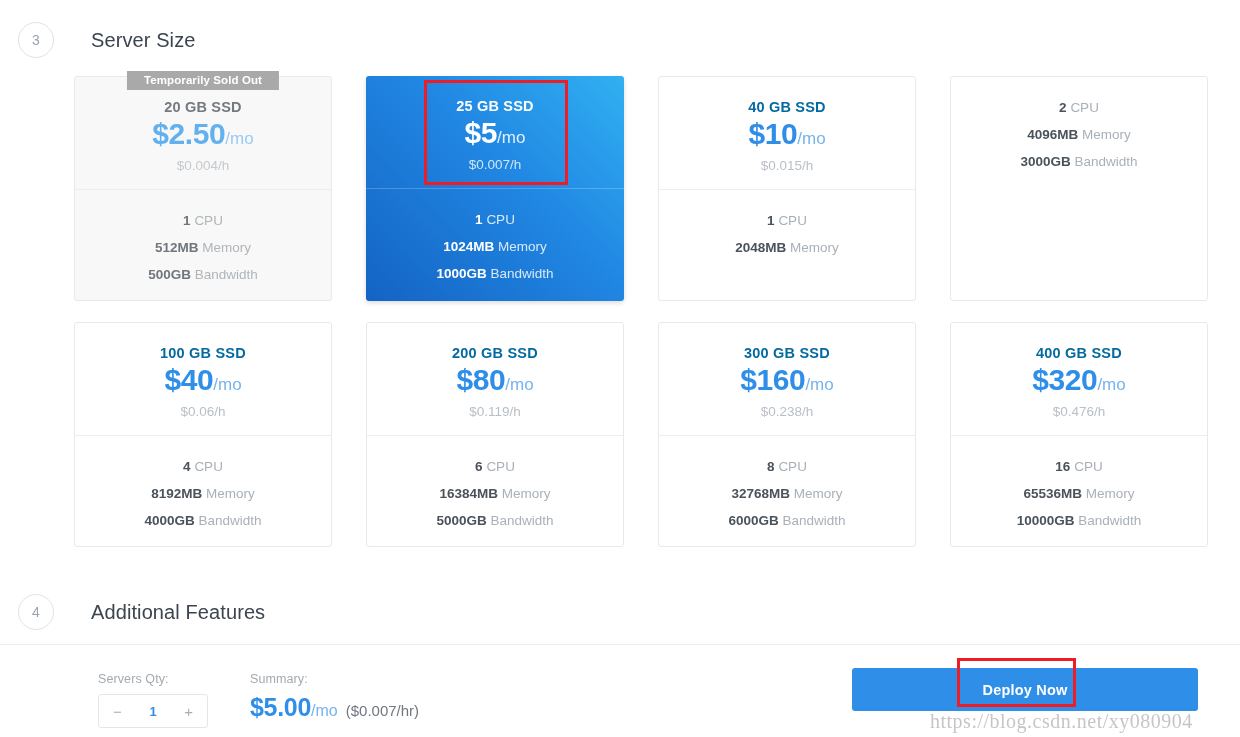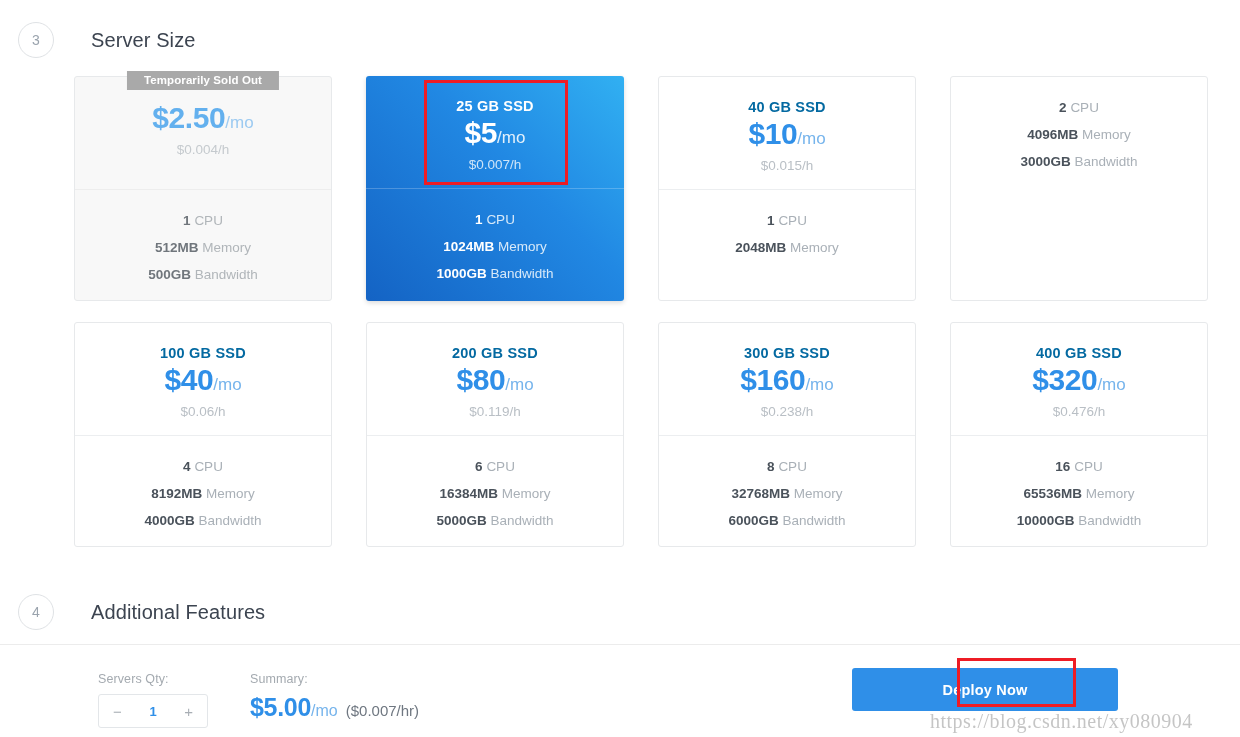--- a/index.html
+++ b/index.html
@@ -247,21 +247,21 @@
     font-weight: normal;
     color: #6f7781;
     margin-left: 8px;
     letter-spacing: 0;
   }
 
   .deploy-button {
     position: absolute;
     left: 852px;
     top: 668px;
-    width: 266px;
+    width: 346px;
     height: 43px;
     background: #2f8fe8;
     border: none;
     border-radius: 3px;
     color: #ffffff;
     font-size: 14.5px;
     font-weight: bold;
     font-family: "Liberation Sans", sans-serif;
     cursor: pointer;
     letter-spacing: 0.2px;
@@ -301,20 +301,21 @@
 
     <div class="section-head" id="head-server-size">
       <div class="step-circle">3</div>
       <div class="section-title">Server Size</div>
     </div>
 
     <div class="plan-grid" id="plan-grid">
         <div class="plan-card disabled">
           <div class="sold-out-badge">Temporarily Sold Out</div>
           <div class="top">
+            <div class="plan-title">20 GB SSD</div>
             <div class="plan-price"><span>$2.50</span><span class="per">/mo</span></div>
             <div class="plan-hourly">$0.004/h</div>
           </div>
           <div class="bottom">
             <div class="spec"><b>1</b> <span>CPU</span></div>
             <div class="spec"><b>512MB</b> <span>Memory</span></div>
             <div class="spec"><b>500GB</b> <span>Bandwidth</span></div>
           </div>
         </div>
         <div class="plan-card selected">

